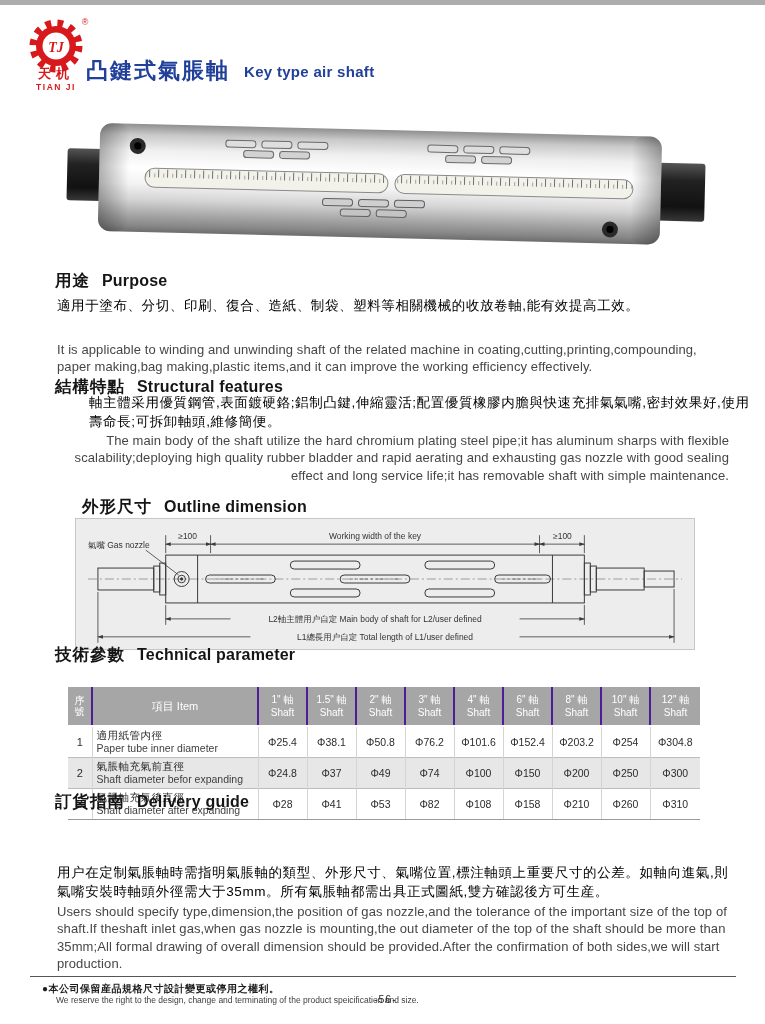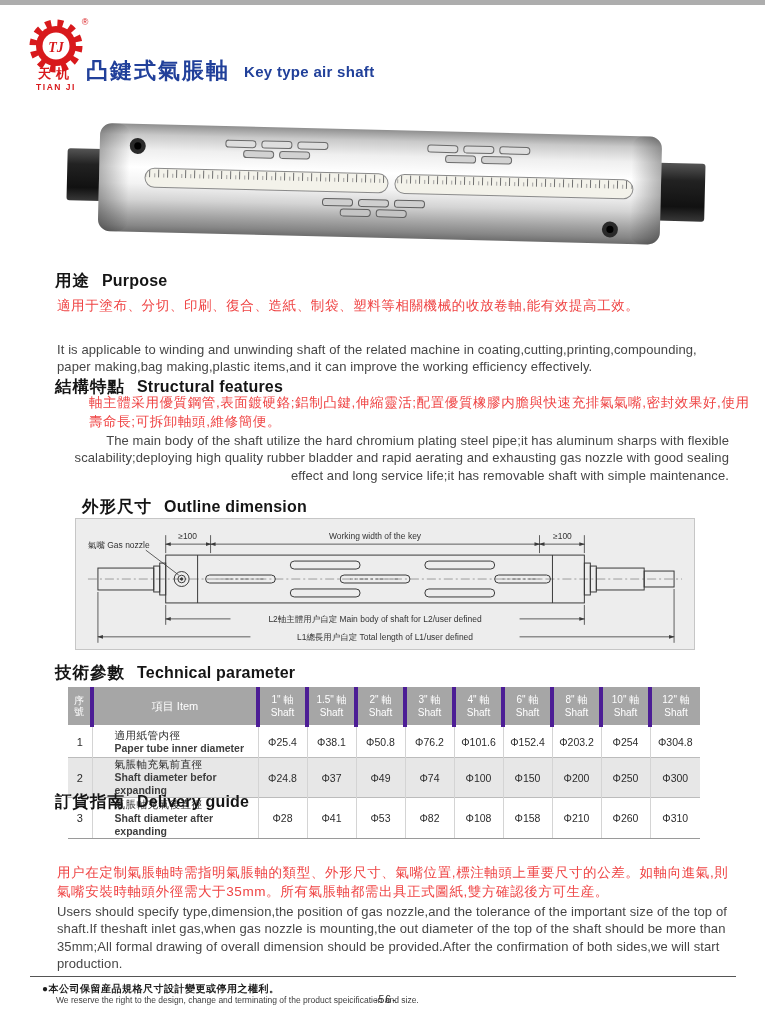--- a/index.html
+++ b/index.html
@@ -16,43 +16,43 @@
   .title-en{left:220px;top:63px;font-size:15px;font-weight:700;color:#21409a;letter-spacing:0.3px;margin-left:24px;}
 
   
   .photo-svg{left:55px;top:108px;width:665px;height:148px;}
 
   
   .heading{font-weight:700;color:#151515;white-space:nowrap;}
   .heading .h-cn{font-size:16.5px;margin-right:12px;letter-spacing:1px;}
   .heading .h-en{font-size:16px;letter-spacing:0.2px;}
 
-  .body-cn{font-size:13.5px;color:#ef4444;letter-spacing:0.6px;line-height:1.38;}
+  .body-cn{font-size:13.5px;color:#000000;letter-spacing:0.6px;line-height:1.38;}
   .body-en{font-size:13px;color:#464646;line-height:1.33;letter-spacing:0.1px;}
 
   
   .panel{left:75px;top:518px;width:620px;height:132px;background:#ededed;border:1px solid #c6c6c6;box-sizing:border-box;}
   .panel svg{width:100%;height:100%;display:block;}
   .dwg-txt{font-size:8.5px;fill:#333;font-family:"Liberation Sans",sans-serif;}
 
   
   table.params{border-collapse:collapse;table-layout:fixed;width:632px;font-family:"Liberation Sans",sans-serif;}
   table.params th{background:#a6a6a6;color:#ffffff;font-weight:400;vertical-align:middle;
-    border-left:4px solid #4c1d95;border-bottom:2px solid #fff;padding:0;height:38px;}
+    border-left:2px solid #4c1d95;border-bottom:2px solid #fff;padding:0;height:38px;}
   table.params th:first-child{border-left:none;}
   table.params .hdr-size{font-size:10px;line-height:1.3;}
   table.params .hdr-item{font-size:11px;}
   table.params .hdr-no{font-size:10px;line-height:1.15;}
   table.params td{border-top:1px solid #bcbcbc;border-left:1px solid #d4d4d4;height:30px;
     text-align:center;font-size:10.5px;color:#2c2c2c;padding:0;}
   table.params td:first-child{border-left:none;font-size:11px;}
   table.params tr.alt td{background:#e7e7e7;}
-  table.params td.item{text-align:left;padding-left:22px;line-height:1.25;}
+  table.params td.item{text-align:left;padding-left:4px;line-height:1.25;}
   table.params td.item .i-cn{font-size:10.5px;color:#2c2c2c;letter-spacing:0.5px;display:block;}
-  table.params td.item .i-en{font-size:10.5px;color:#3e3e3e;display:block;font-weight:bold;}
+  table.params td.item .i-en{font-size:10.5px;color:#3e3e3e;display:block;}
   table.params tr:last-child td{border-bottom:1px solid #9a9a9a;}
 
   
   .footer-rule{left:30px;top:976px;width:706px;height:1px;background:#555;}
   .footer-cn{left:42px;top:982px;font-size:10px;color:#1d1d1d;font-weight:700;letter-spacing:0.5px;}
   .footer-en{left:56px;top:995px;font-size:8.5px;color:#3d3d3d;}
   .page-no{left:374px;top:993px;font-size:10.5px;color:#2a2a2a;letter-spacing:1px;}
 </style>
 </head>
 <body>
@@ -224,21 +224,21 @@
     <g stroke="#3a3a3a" stroke-width="0.8">
       <line x1="22" y1="73" x2="22" y2="124"></line>
       <line x1="600" y1="70" x2="600" y2="124"></line>
       <line x1="22" y1="118" x2="600" y2="118" marker-start="url(#arr)" marker-end="url(#arr)"></line>
     </g>
     <rect x="175" y="111" width="270" height="13" fill="#ededed"></rect>
     <text x="310" y="121" text-anchor="middle" class="dwg-txt">L1總長用户自定  Total length of L1/user defined</text>
   </svg>
 </div>
 
-<div class="abs heading" style="left:55px;top:662px;">
+<div class="abs heading" style="left:55px;top:644px;">
   <span class="h-cn">技術參數</span><span class="h-en">Technical parameter</span>
 </div>
 
 <div class="abs" style="left:68px;top:687px;">
 <table class="params">
   <colgroup>
     <col style="width:24px">
         <col style="width:166px">
     <col style="width:49px">
         <col style="width:49px">

